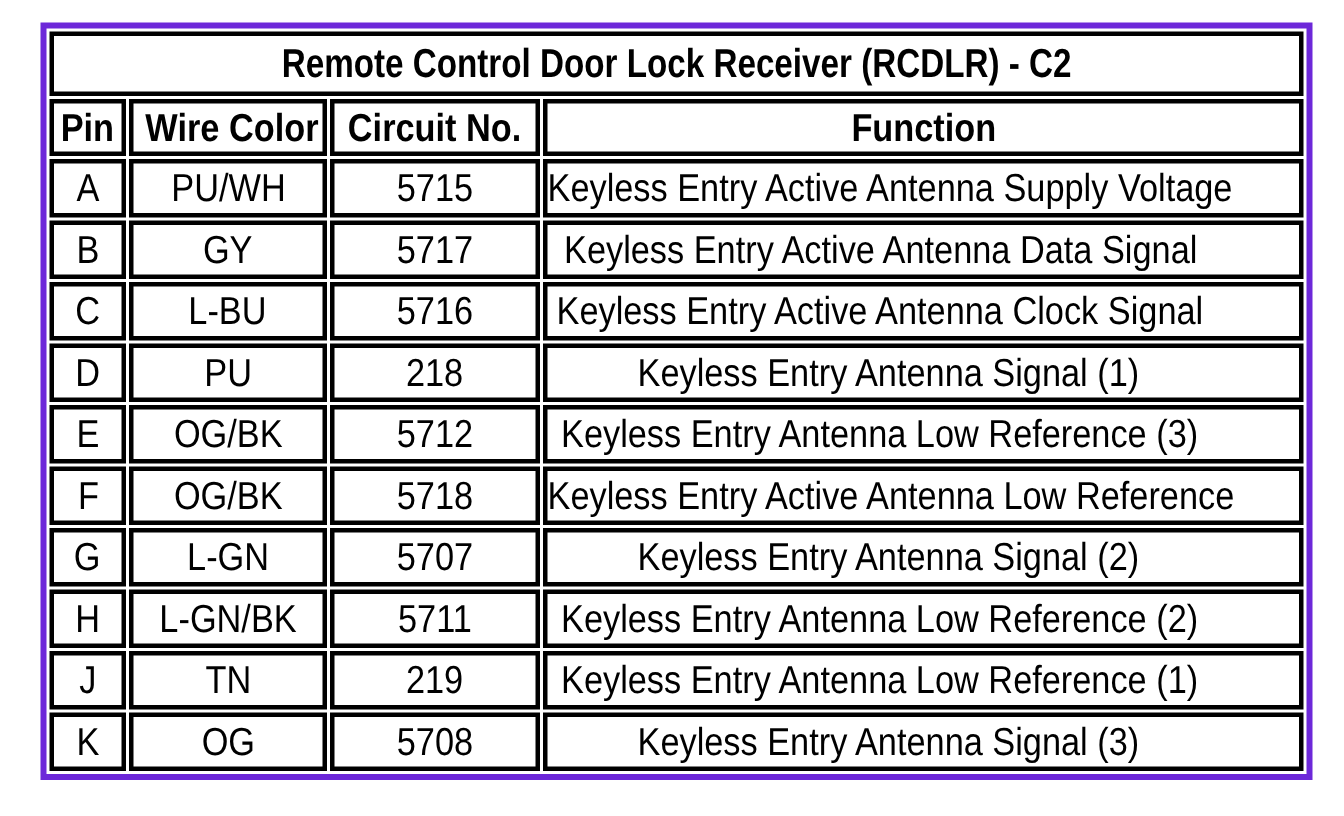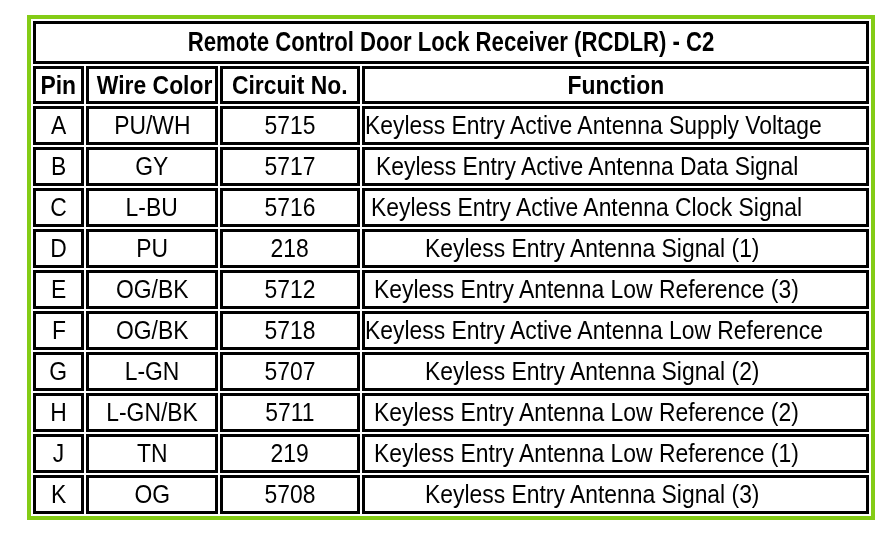--- a/index.html
+++ b/index.html
@@ -16,21 +16,21 @@
     overflow: hidden;
   }
   table.pinout {
     position: absolute;
     left: 27px;
     top: 15px;
     width: 848px;
     table-layout: fixed;
     border-collapse: separate;
     border-spacing: 2px;
-    border: 4px solid #84cc16;
+    border: 4px solid #6d28d9;
     background: #ffffff;
   }
   table.pinout th,
   table.pinout td {
     border: 3px solid #000000;
     background: #ffffff;
     box-sizing: border-box;
     padding: 0;
     vertical-align: middle;
     text-align: center;

